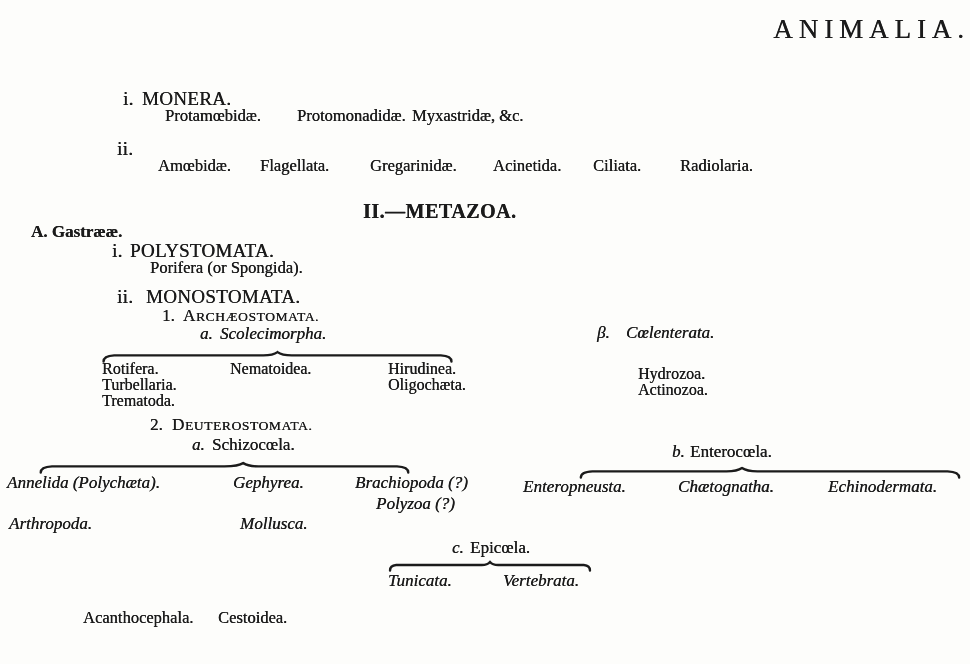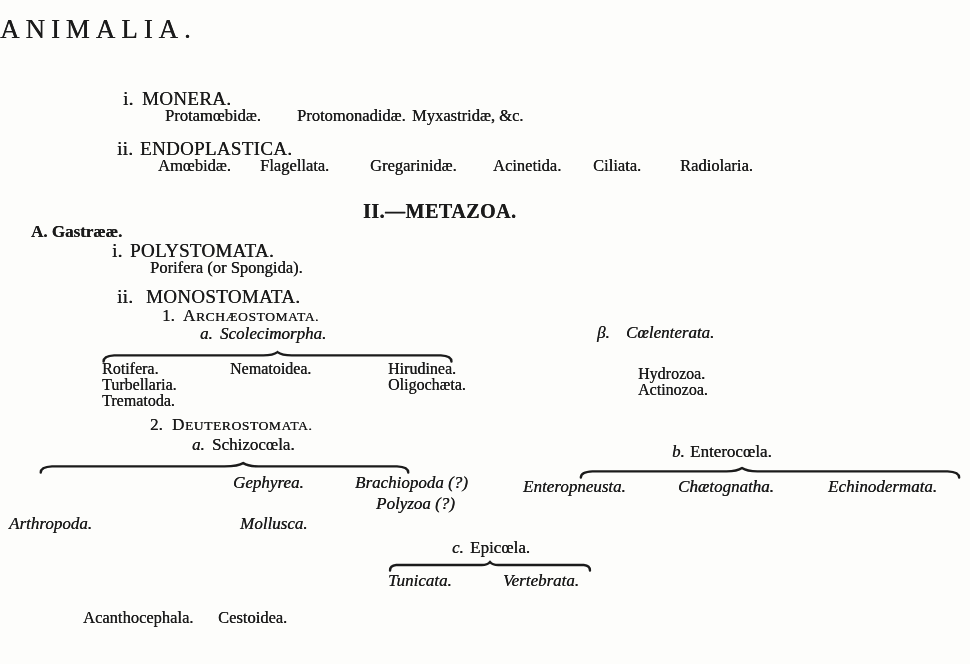--- a/index.html
+++ b/index.html
@@ -24,31 +24,30 @@
   .col { position:absolute; }
   .col span { display:block; line-height:16px; font-size:16px;
               text-shadow:0.3px 0 0 currentColor; }
   svg.brace { position:absolute; overflow:visible; }
 </style>
 </head>
 <body>
 
 <div class="page">
 
-  <div class="t title" style="left:0;top:14px;width:970px;text-align:left">ANIMALIA.</div>
+  <div class="t title" style="left:0;top:14px;width:970px;text-align:right">ANIMALIA.</div>
 
 
   <span class="t h3" style="left:123px;top:88px">i.</span>
   <span class="t h3" style="left:142px;top:88px">MONERA.</span>
   <span class="t m" style="left:165px;top:107px">Protamœbidæ.</span>
   <span class="t m" style="left:297px;top:107px">Protomonadidæ.</span>
   <span class="t m" style="left:412px;top:107px">Myxastridæ, &amp;c.</span>
 
   <span class="t h3" style="left:117px;top:138px">ii.</span>
-  <span class="t h3" style="left:140px;top:138px">ENDOPLASTICA.</span>
   <span class="t m" style="left:158px;top:157px">Amœbidæ.</span>
   <span class="t m" style="left:260px;top:157px">Flagellata.</span>
   <span class="t m" style="left:370px;top:157px">Gregarinidæ.</span>
   <span class="t m" style="left:493px;top:157px">Acinetida.</span>
   <span class="t m" style="left:593px;top:157px">Ciliata.</span>
   <span class="t m" style="left:680px;top:157px">Radiolaria.</span>
 
   <div class="t h2" style="left:363px;top:200px">II.—METAZOA.</div>
 
   <div class="t bold" style="left:31px;top:222px">A. Gastrææ.</div>
@@ -93,20 +92,21 @@
   <span class="t num" style="left:150px;top:415px">2.</span>
   <span class="t sc" style="left:172px;top:415px">DEUTEROSTOMATA.</span>
 
   <span class="t it" style="left:192px;top:435px">a.</span>
   <span class="t up" style="left:212px;top:435px">Schizocœla.</span>
 
   <svg class="brace" style="left:37px;top:462px;width:375px;height:11px" viewBox="0 0 400 20" preserveAspectRatio="none">
     <path d="M4 19 Q4 9 16 8 L200 8 Q215 8 220 2 Q225 8 236 8 L384 8 Q396 9 396 19" fill="none" stroke="#1b1b1b" stroke-width="2.4" vector-effect="non-scaling-stroke" stroke-linecap="round"></path>
   </svg>
 
+  <span class="t it" style="left:7px;top:473px">Annelida (Polychæta).</span>
   <span class="t it" style="left:233px;top:473px">Gephyrea.</span>
   <span class="t it" style="left:355px;top:473px">Brachiopoda (?)</span>
   <span class="t it" style="left:376px;top:494px">Polyzoa (?)</span>
   <span class="t it" style="left:9px;top:514px">Arthropoda.</span>
   <span class="t it" style="left:240px;top:514px">Mollusca.</span>
 
   <span class="t it" style="left:672px;top:442px">b.</span>
   <span class="t up" style="left:690px;top:442px">Enterocœla.</span>
 
   <svg class="brace" style="left:577px;top:467px;width:386px;height:11px" viewBox="0 0 400 20" preserveAspectRatio="none">

